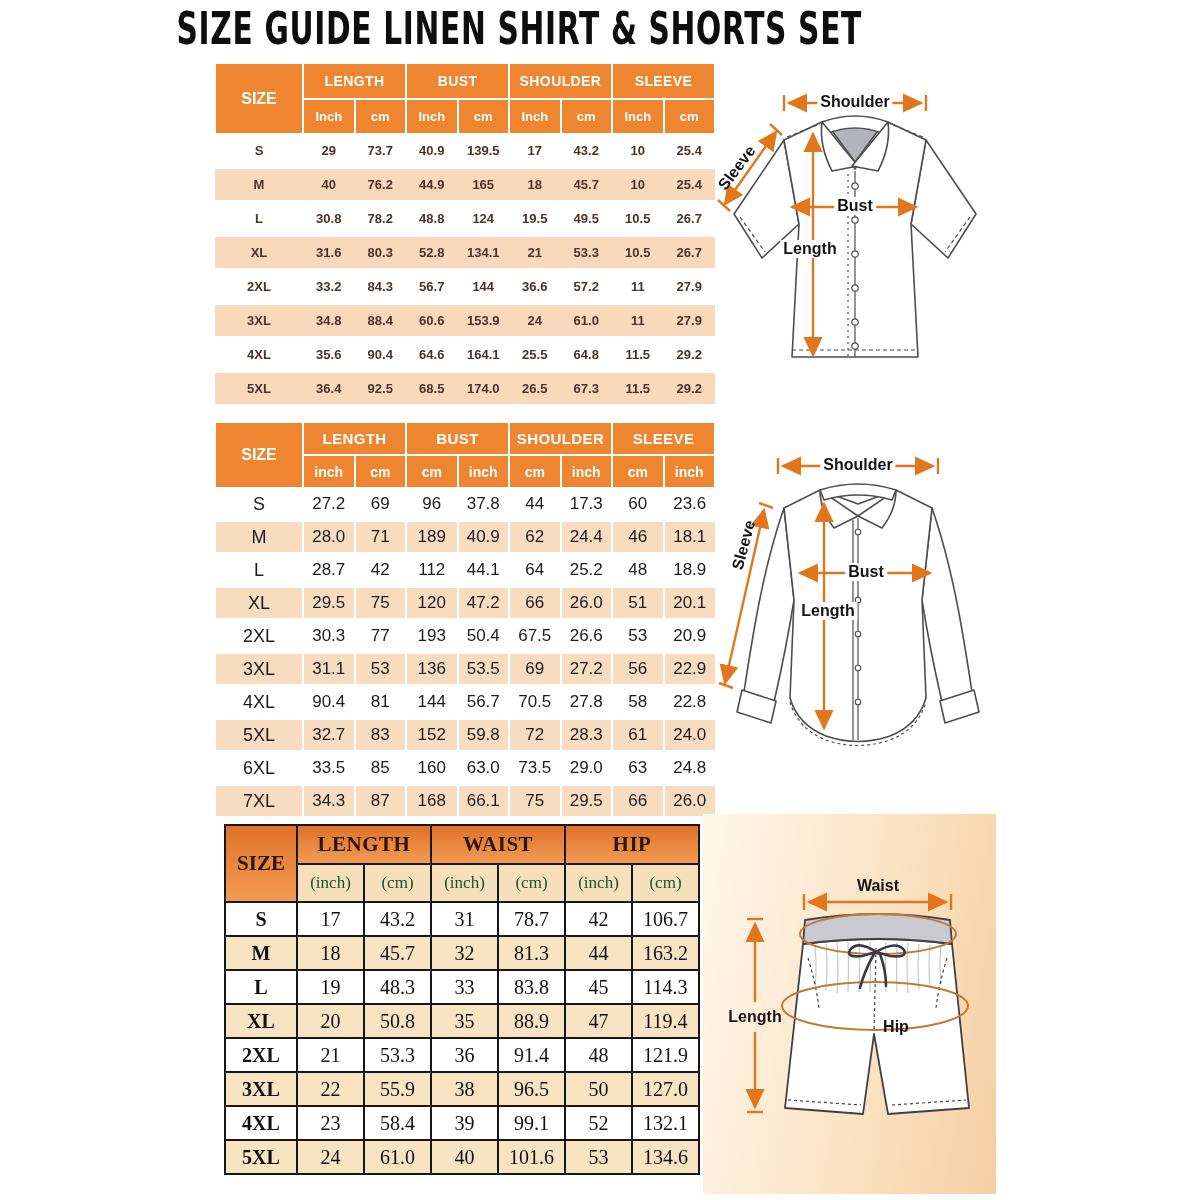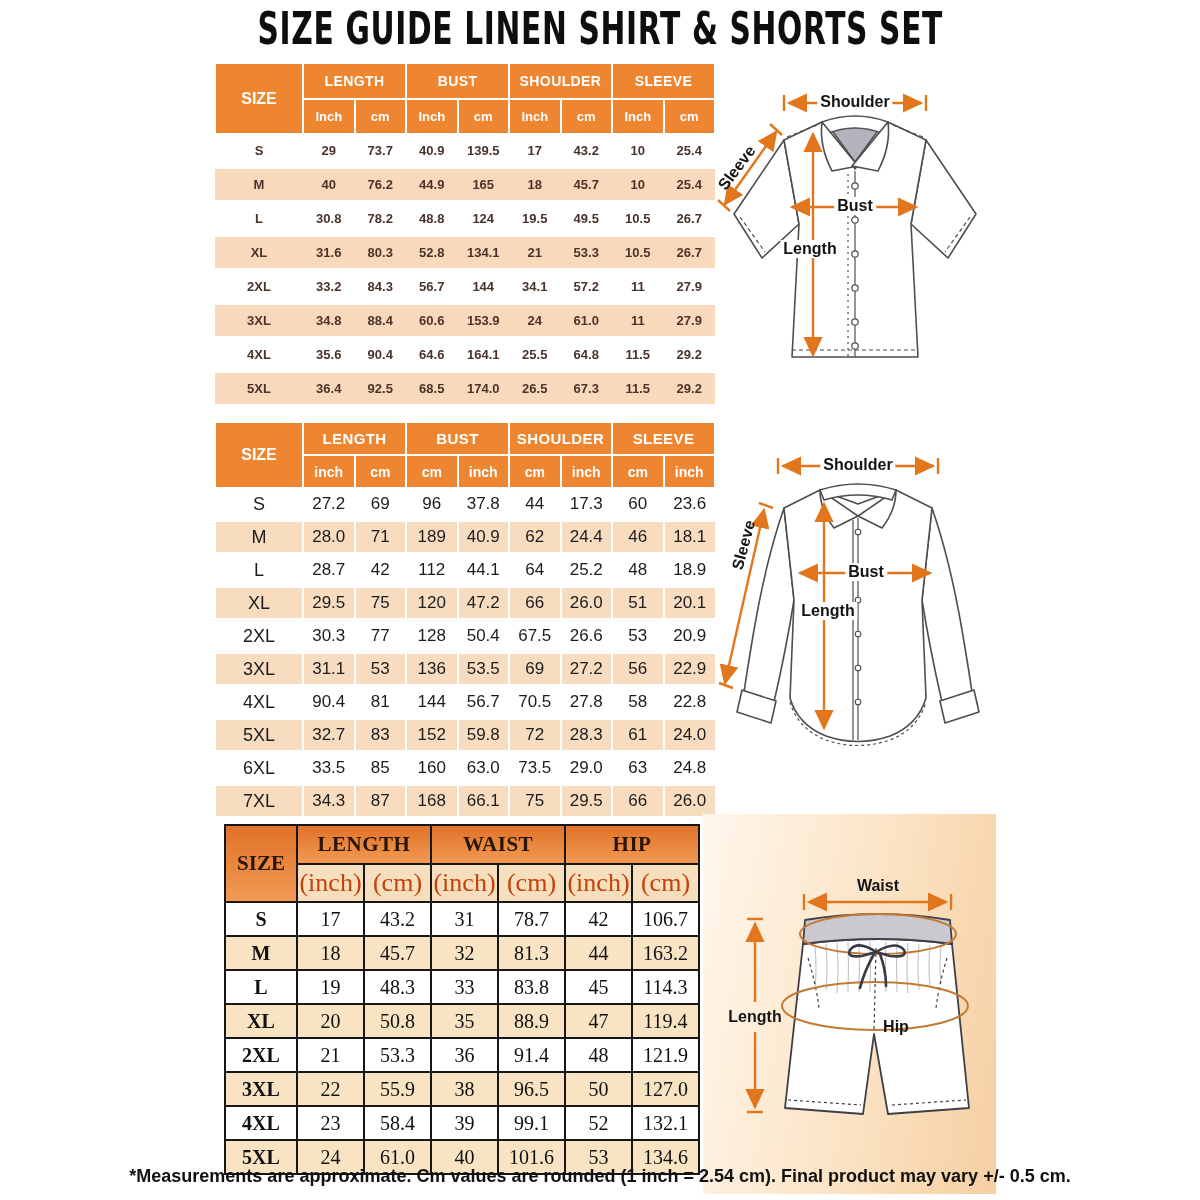--- a/index.html
+++ b/index.html
@@ -1,19 +1,19 @@
 <!DOCTYPE html>
 <html><head>
 <meta charset="utf-8">
 <style>
   html,body{margin:0;padding:0;background:#fff;}
   .canvas{position:relative;width:1200px;height:1200px;background:#ffffff;overflow:hidden;
           font-family:"Liberation Sans",sans-serif;}
   
-  .title-wrap{position:absolute;top:2px;left:0;width:100%;text-align:center;}
+  .title-wrap{position:absolute;top:2px;left:0;width:100%;text-align:left;}
   .title{display:inline-block;font-family:"DejaVu Sans",sans-serif;font-weight:bold;
          font-size:45px;color:#0e0e0e;transform:scaleX(0.66);transform-origin:center;
          letter-spacing:1px;white-space:nowrap;}
   
   table.sg{position:absolute;border-collapse:collapse;table-layout:fixed;}
   table.sg th,table.sg td{padding:0;text-align:center;vertical-align:middle;overflow:hidden;}
   
   table.t1,table.t2{left:214px;width:502px;}
   table.t1{top:62px;}
   table.t2{top:421px;}
@@ -28,21 +28,21 @@
   .t2 td{height:30px;font-size:17px;color:#1c1c1c;border-bottom:3px solid #fff;border-left:2px solid #fff;}
   .t2 td.size-c{font-size:18px;}
   .t2 tr:nth-child(even) td{background:#f8dcc0;}
   
   table.t3{left:224px;top:824px;width:476px;font-family:"Liberation Serif",serif;}
   .t3 th,.t3 td{border:2px solid #161616;}
   .t3 .size-h{width:70px;background:linear-gradient(180deg,#e0722a,#f29a52);color:#2a1505;
               font-size:21px;font-weight:bold;}
   .t3 .group-h{background:linear-gradient(180deg,#e0722a,#f29a52);color:#2a1505;font-size:21px;
                font-weight:bold;height:37px;letter-spacing:.5px;}
-  .t3 .unit-h{background:#f6dfbd;color:#c2410c;font-size:26px;font-weight:normal;height:36px;}
+  .t3 .unit-h{background:#f6dfbd;color:#14532d;font-size:17px;font-weight:normal;height:36px;}
   .t3 td{height:32px;font-size:20px;color:#101010;}
   .t3 td.size-c{font-weight:bold;}
   .t3 tr:nth-child(even) td{background:#f8e3c3;}
   
   .diagram{position:absolute;}
   #shirt1{left:700px;top:74px;width:310px;height:335px;}
   #shirt2{left:716px;top:440px;width:305px;height:335px;}
   #shorts{left:700px;top:856px;width:300px;height:305px;}
   #panel{position:absolute;left:703px;top:814px;width:293px;height:380px;
          background:linear-gradient(100deg,#fff7ec 0%,#fbe3c4 55%,#f6cfa2 100%);}
@@ -127,21 +127,21 @@
           <td class="val-c">53.3</td>
           <td class="val-c">10.5</td>
           <td class="val-c">26.7</td>
         </tr>
         <tr>
           <td class="size-c">2XL</td>
           <td class="val-c">33.2</td>
           <td class="val-c">84.3</td>
           <td class="val-c">56.7</td>
           <td class="val-c">144</td>
-          <td class="val-c">34.1</td>
+          <td class="val-c">36.6</td>
           <td class="val-c">57.2</td>
           <td class="val-c">11</td>
           <td class="val-c">27.9</td>
         </tr>
         <tr>
           <td class="size-c">3XL</td>
           <td class="val-c">34.8</td>
           <td class="val-c">88.4</td>
           <td class="val-c">60.6</td>
           <td class="val-c">153.9</td>
@@ -236,21 +236,21 @@
           <td class="val-c">47.2</td>
           <td class="val-c">66</td>
           <td class="val-c">26.0</td>
           <td class="val-c">51</td>
           <td class="val-c">20.1</td>
         </tr>
         <tr>
           <td class="size-c">2XL</td>
           <td class="val-c">30.3</td>
           <td class="val-c">77</td>
-          <td class="val-c">128</td>
+          <td class="val-c">193</td>
           <td class="val-c">50.4</td>
           <td class="val-c">67.5</td>
           <td class="val-c">26.6</td>
           <td class="val-c">53</td>
           <td class="val-c">20.9</td>
         </tr>
         <tr>
           <td class="size-c">3XL</td>
           <td class="val-c">31.1</td>
           <td class="val-c">53</td>
@@ -555,14 +555,13 @@
         <line x1="47" y1="256" x2="63" y2="256"></line>
         <line x1="55" y1="68" x2="55" y2="146" marker-start="url(#a3)"></line>
         <line x1="55" y1="176" x2="55" y2="251" marker-end="url(#a3)"></line>
       </g>
     </svg>
     <div class="dlabel onpeach" style="left:178px;top:21px;transform:translateX(-50%);">Waist</div>
     <div class="dlabel onpeach" style="left:55px;top:152px;transform:translateX(-50%);">Length</div>
     <div class="dlabel onpeach" style="left:196px;top:162px;transform:translateX(-50%);">Hip</div>
   </div>
 
-  <div class="footnote">*Measurements are approximate. Cm values are rounded (1 inch = 2.54 cm). Final product may vary +/- 0.5 cm.</div>
 </div>
 
 </body></html>

